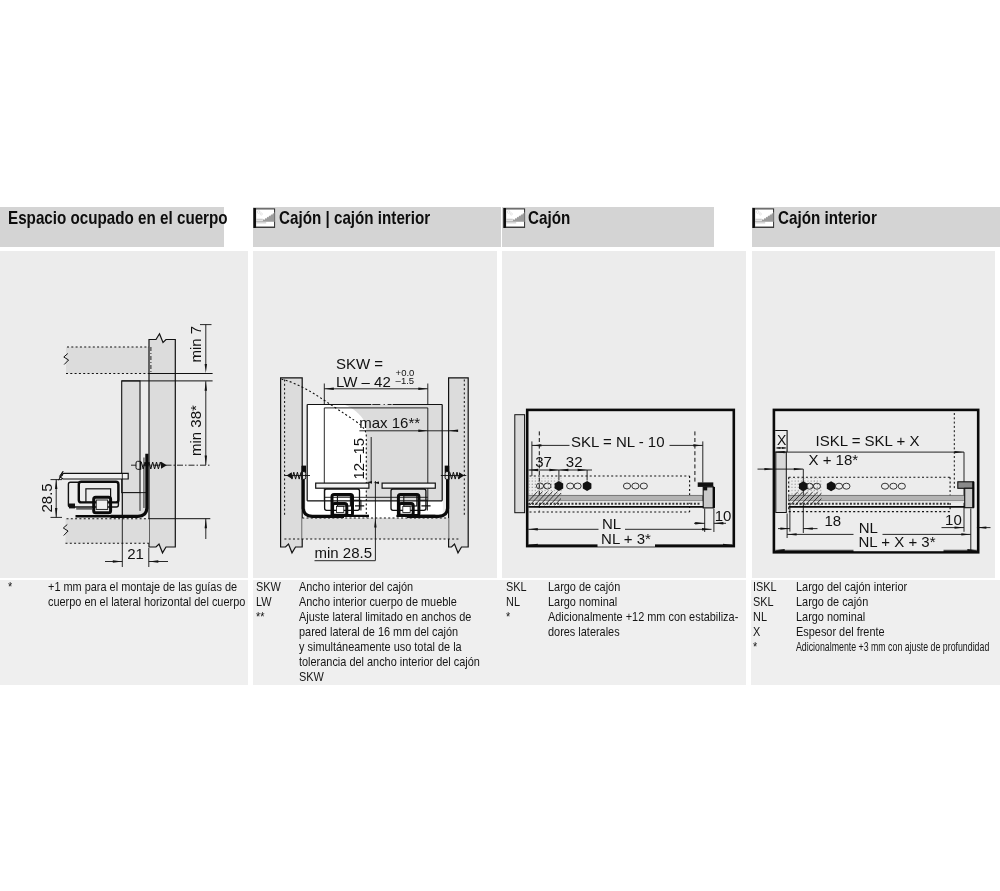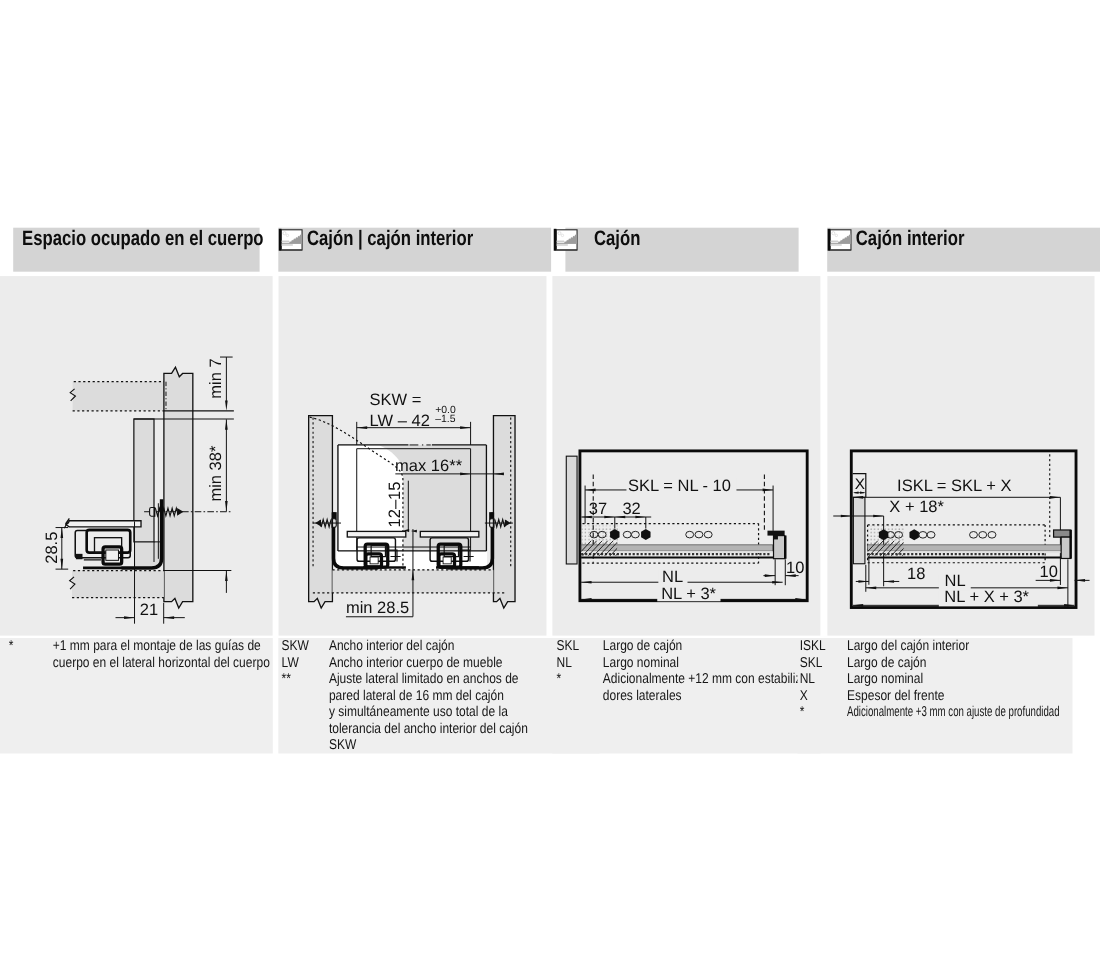--- a/index.html
+++ b/index.html
@@ -5,27 +5,27 @@
 .abs{position:absolute}
 .hdr{position:absolute;top:207px;height:40px;background:#d4d4d4}
 .hdr .t{position:absolute;top:0px;left:8px;font-weight:bold;font-size:19px;color:#0d0d0d;white-space:nowrap;transform:scaleX(0.8);transform-origin:0 0}
 .leg{position:absolute;top:580px;height:105px;background:#efefef;font-size:13px;line-height:15px;color:#161616}
 .leg .term{position:absolute;left:0;top:-1px;white-space:pre-line;transform:scaleX(0.84);transform-origin:0 0}
 .leg .def{position:absolute;top:-1px;white-space:nowrap;transform:scaleX(0.84);transform-origin:0 0}
 svg{position:absolute;display:block}
 svg text{font-family:"Liberation Sans",sans-serif;fill:#111}
 </style></head><body>
 
-<div class="hdr" style="left:12px;width:224px">
+<div class="hdr" style="left:0;width:224px">
     <div class="t">Espacio ocupado en el cuerpo</div>
   </div>
 <div class="hdr" style="left:253px;width:248px">
     <div class="t" style="left:26px">Cajón | cajón interior</div>
   </div>
-<div class="hdr" style="left:514px;width:212px">
+<div class="hdr" style="left:502px;width:212px">
     <div class="t" style="left:26px">Cajón</div>
   </div>
 <div class="hdr" style="left:751.5px;width:252px">
     <div class="t" style="left:26px">Cajón interior</div>
   </div>
 
 <svg class="abs" style="left:253px;top:206px" width="23" height="22" viewBox="0 0 23 22">
 <g id="icn">
 <rect x="2.6" y="2.9" width="19" height="18.5" fill="#fff" stroke="#2a2a2a" stroke-width="1"></rect>
 <rect x="0.3" y="2" width="2.6" height="20.2" fill="#0c0c0c"></rect>
@@ -54,21 +54,21 @@
 LW
 **</div>
 <div class="def" style="left:45.8px">Ancho interior del cajón<br>Ancho interior cuerpo de mueble<br>Ajuste lateral limitado en anchos de<br>pared lateral de 16 mm del cajón<br>y simultáneamente uso total de la<br>tolerancia del ancho interior del cajón<br>SKW</div>
 </div>
 <div class="leg" style="left:502px;width:244px">
 <div class="term" style="left:3.5px">SKL
 NL
 *</div>
 <div class="def" style="left:45.5px">Largo de cajón<br>Largo nominal<br>Adicionalmente +12 mm con estabiliza-<br>dores laterales</div>
 </div>
-<div class="leg" style="left:725px;width:250px">
+<div class="leg" style="left:751px;width:250px">
 <div class="term" style="left:2.3px">ISKL
 SKL
 NL
 X
 *</div>
 <div class="def" style="left:44.8px">Largo del cajón interior<br>Largo de cajón<br>Largo nominal<br>Espesor del frente<br><span style="display:inline-block;transform:scaleX(0.805);transform-origin:0 0">Adicionalmente +3 mm con ajuste de profundidad</span></div>
 </div>
 
 <svg style="left:0;top:251px" width="248" height="327" viewBox="0 251 248 327">
 <rect x="0" y="251" width="248" height="327" fill="#ececec"></rect>

